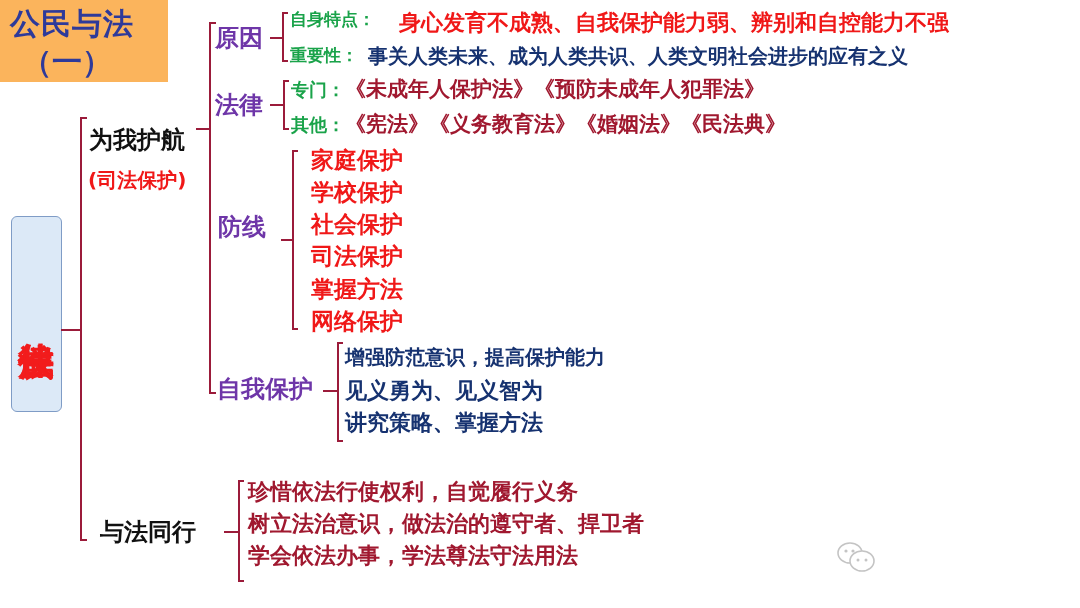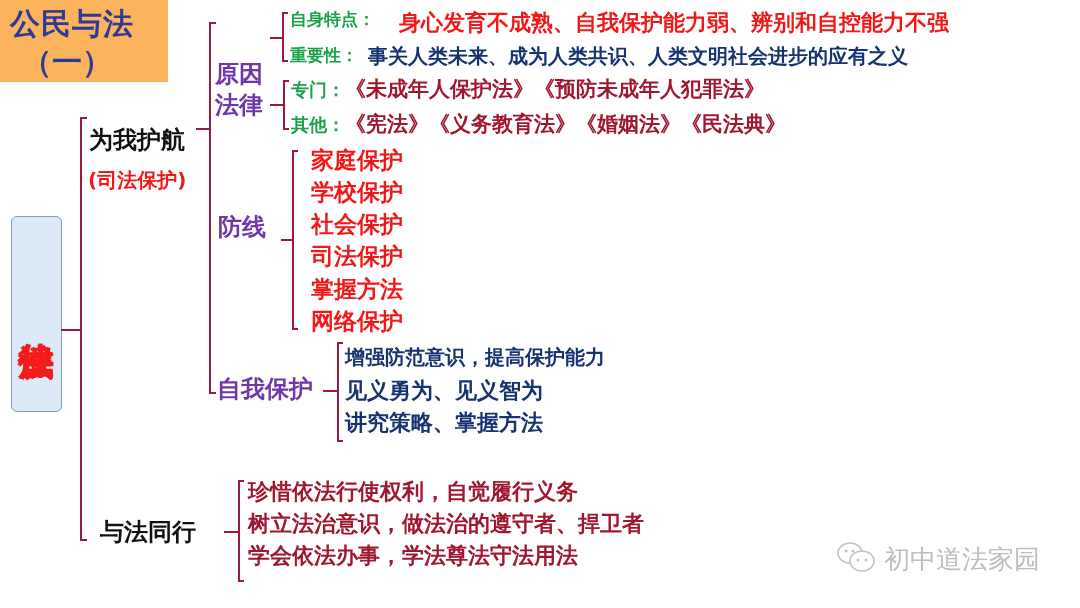--- a/index.html
+++ b/index.html
@@ -57,21 +57,21 @@
 
 <div class="abs black" style="left:89px; top:124px; font-size:24px;">为我护航</div>
 <div class="abs red" style="left:88px; top:167px; font-size:20px;">(司法保护)</div>
 
 <div class="line" style="left:196px; top:128px; width:13px; height:2px;"></div>
 
 <div class="line" style="left:209px; top:22px; width:2px; height:372px;"></div>
 <div class="brk-top" style="left:209px; top:22px;"></div>
 <div class="brk-bot" style="left:209px; top:392px;"></div>
 
-<div class="abs purple" style="left:215px; top:22px; font-size:24px;margin-top:36px;">原因</div>
+<div class="abs purple" style="left:215px; top:22px; font-size:24px;">原因</div>
 <div class="line" style="left:270px; top:37px; width:12px; height:2px;"></div>
 <div class="line" style="left:282px; top:12px; width:2px; height:50px;"></div>
 <div class="brk-top" style="left:282px; top:12px; width:6px;"></div>
 <div class="brk-bot" style="left:282px; top:60px; width:6px;"></div>
 
 <div class="abs green" style="left:290px; top:8px; font-size:17px;">自身特点：</div>
 <div class="abs red" style="left:399px; top:8px; font-size:22px;">身心发育不成熟、自我保护能力弱、辨别和自控能力不强</div>
 <div class="abs green" style="left:290px; top:44px; font-size:17px;">重要性：</div>
 <div class="abs navy" style="left:368px; top:43px; font-size:20px;text-align:right;">事关人类未来、成为人类共识、人类文明社会进步的应有之义</div>
 
@@ -123,14 +123,13 @@
   <span style="display:inline-block; width:42px; height:36px; position:relative;">
     <svg width="42" height="36" viewBox="0 0 42 36">
       <ellipse cx="14" cy="12" rx="12" ry="10" fill="none" stroke="#c4c4c4" stroke-width="1.6"></ellipse>
       <ellipse cx="26" cy="20" rx="12" ry="10" fill="#fff" stroke="#c4c4c4" stroke-width="1.6"></ellipse>
       <circle cx="10" cy="10" r="1.6" fill="#c4c4c4"></circle>
       <circle cx="17" cy="10" r="1.6" fill="#c4c4c4"></circle>
       <circle cx="22" cy="19" r="1.5" fill="#c4c4c4"></circle>
       <circle cx="30" cy="19" r="1.5" fill="#c4c4c4"></circle>
     </svg>
   </span>
-  <span class="watermark" style="margin-left:6px;">初中道法家园</span>
 </div>
 
 </body></html>

